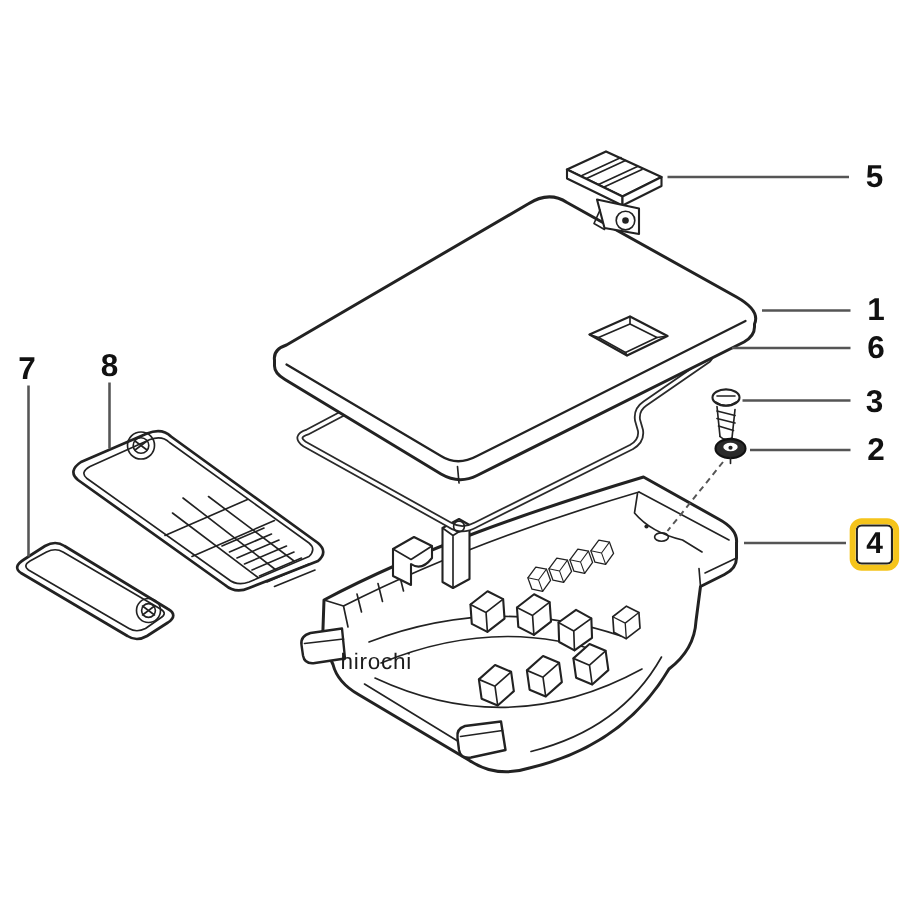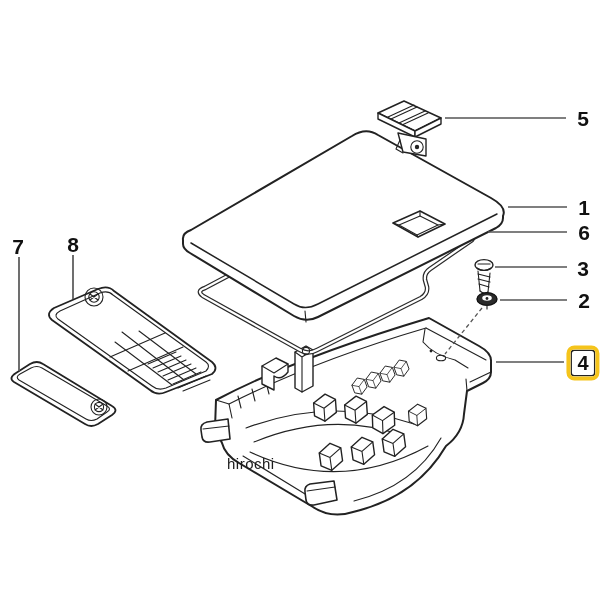--- a/index.html
+++ b/index.html
@@ -19,21 +19,21 @@
     position:absolute; transform:translate(-50%,-50%);
     font-weight:bold; font-size:21px; color:#111; line-height:1;
     -webkit-user-select:none; user-select:none;
   }
   .callout.hl {
     background:#fff; border:4px solid var(--hl); border-radius:8px;
     padding:3px 7px 4px 7px; box-shadow: inset 0 0 0 1.5px #222;
     font-size:20px;
   }
   .watermark {
-    position:absolute; left:227px; top:455px; font-size:15px; color:#1c1c1c;
+    position:absolute; left:227px; top:433px; font-size:15px; color:#1c1c1c;
     letter-spacing:0.5px;
   }
 </style>
 </head>
 <body>
 
 <div id="stage">
 
   <svg id="art" width="600" height="600" viewBox="0 0 600 600">
 

